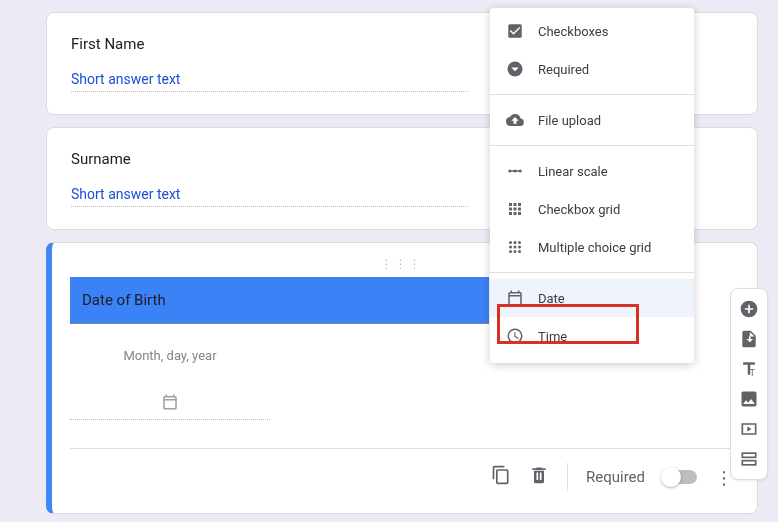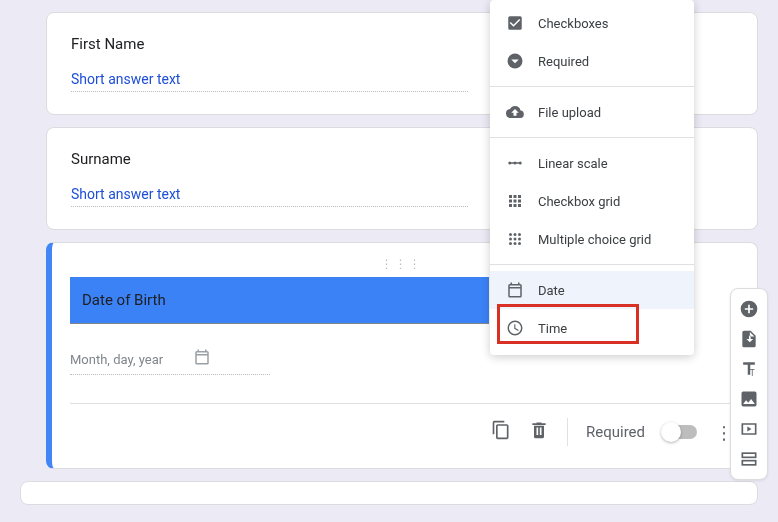--- a/index.html
+++ b/index.html
@@ -27,34 +27,34 @@
   }
   .drag-handle {
     display: flex; justify-content: center; color: #bdbdbd; font-size: 12px; letter-spacing: 2px; margin-bottom: 6px;
   }
   .title-row { display: flex; align-items: center; gap: 12px; }
   .title-input {
     flex: 1; background: #3b82f6; border: none; border-bottom: 1px solid #80868b;
     font-size: 15px; color: #202124; padding: 14px 12px;
   }
   .img-icon { color: #5f6368; }
-  .date-row { display:flex; align-items:center; gap: 30px; margin-top: 24px; border-bottom: 1px dotted #bdbdbd; width: 200px; padding-bottom: 4px;}
+  .date-row { display:flex; align-items:center; gap: 30px; margin-top: 24px; border-bottom: 1px dotted #bdbdbd; width: 200px; padding-bottom: 4px; flex-direction: column;}
   .date-placeholder { font-size: 13px; color: #80868b; }
   .date-icon { color: #9aa0a6; }
   .footer-row { display:flex; align-items:center; justify-content:flex-end; gap: 18px; margin-top: 28px; border-top:1px solid #e0e0e0; padding-top: 14px;}
   .footer-row .sep { width:1px; height: 28px; background:#e0e0e0; }
   .req-label { font-size: 15px; color:#5f6368; }
   .toggle { width: 34px; height: 14px; background:#bdbdbd; border-radius: 7px; position:relative;}
   .toggle::after { content:''; position:absolute; left:-2px; top:-3px; width:20px; height:20px; border-radius:50%; background:#fff; box-shadow:0 1px 3px rgba(0,0,0,0.3);}
   .more-icon { color:#5f6368; font-size: 18px;}
   .foot-icon { color:#5f6368; }
   
   
   .menu {
-    position: absolute; left: 490px; top: 0; width: 204px;
+    position: absolute; left: 490px; top: 8px; width: 204px;
     background: #fff; border-radius: 4px; box-shadow: 0 2px 10px rgba(0,0,0,0.2);
     padding: 4px 0 8px 0;
   }
   .menu-item { display:flex; align-items:center; gap: 14px; padding: 10px 16px; font-size: 13px; color:#3c4043; cursor:pointer; }
   .menu-item.selected { background:#eef3fc; }
   .menu-sep { height:1px; background:#e0e0e0; margin: 6px 0; }
   .menu-icon { width:18px; height:18px; display:flex; align-items:center; justify-content:center; flex-shrink:0;}
   .menu-icon svg { fill:#5f6368; }
   .highlight-box { position:absolute; left:497px; top:304px; width:142px; height:40px; border:3px solid #d93025; pointer-events:none; }
   

